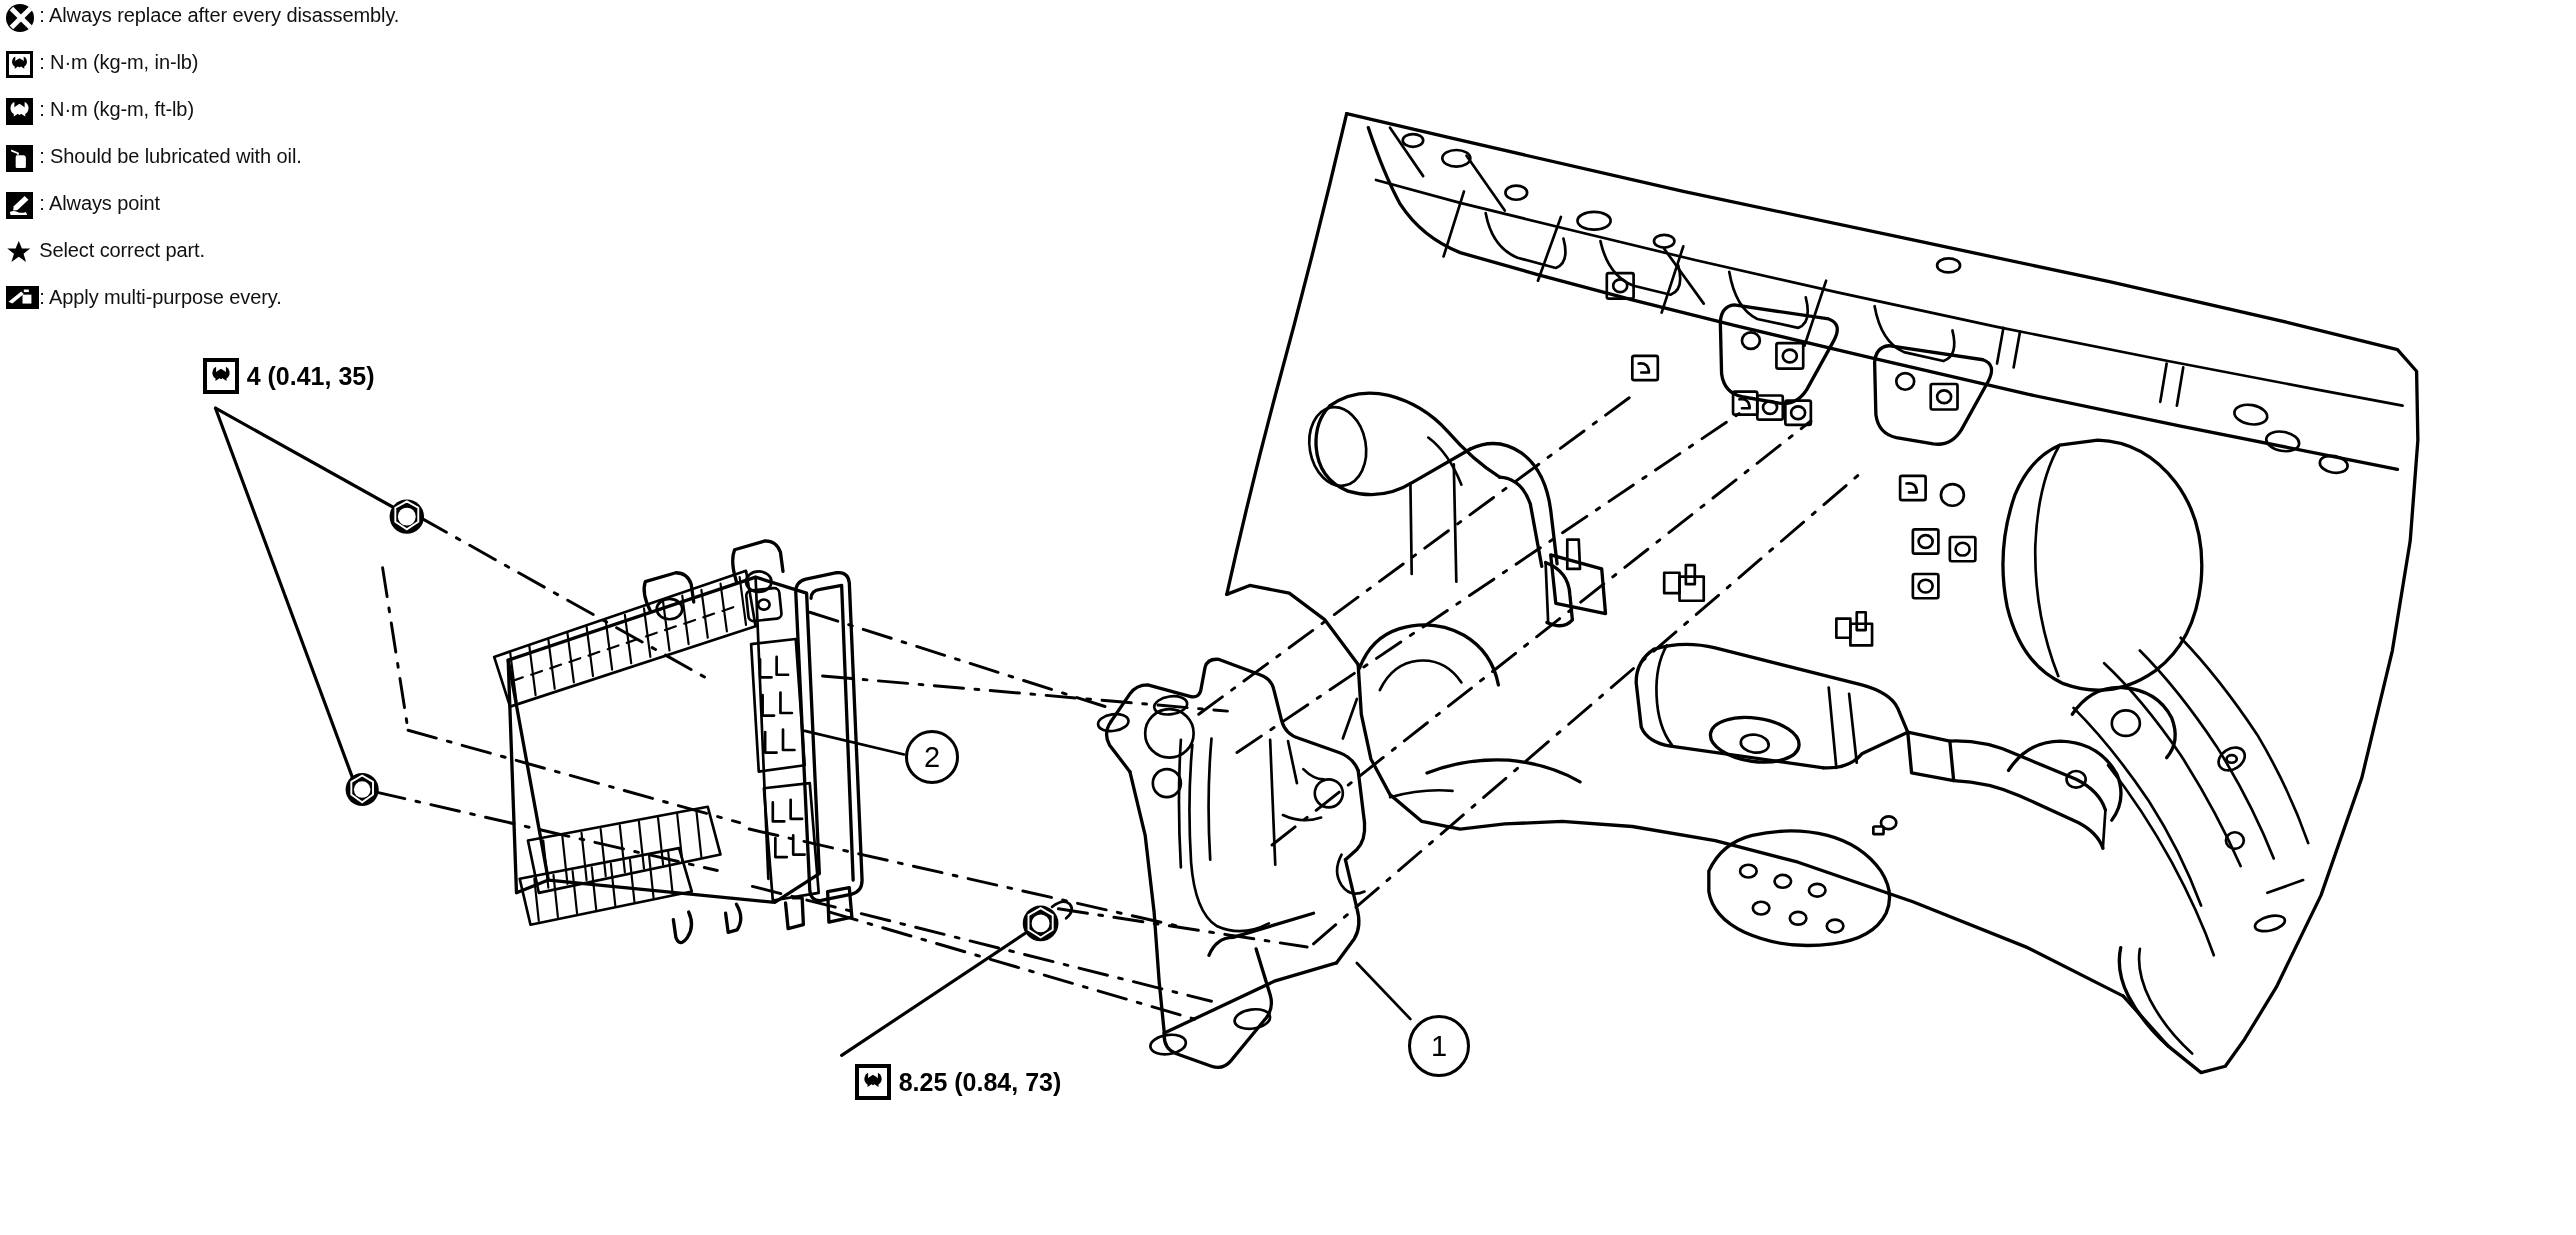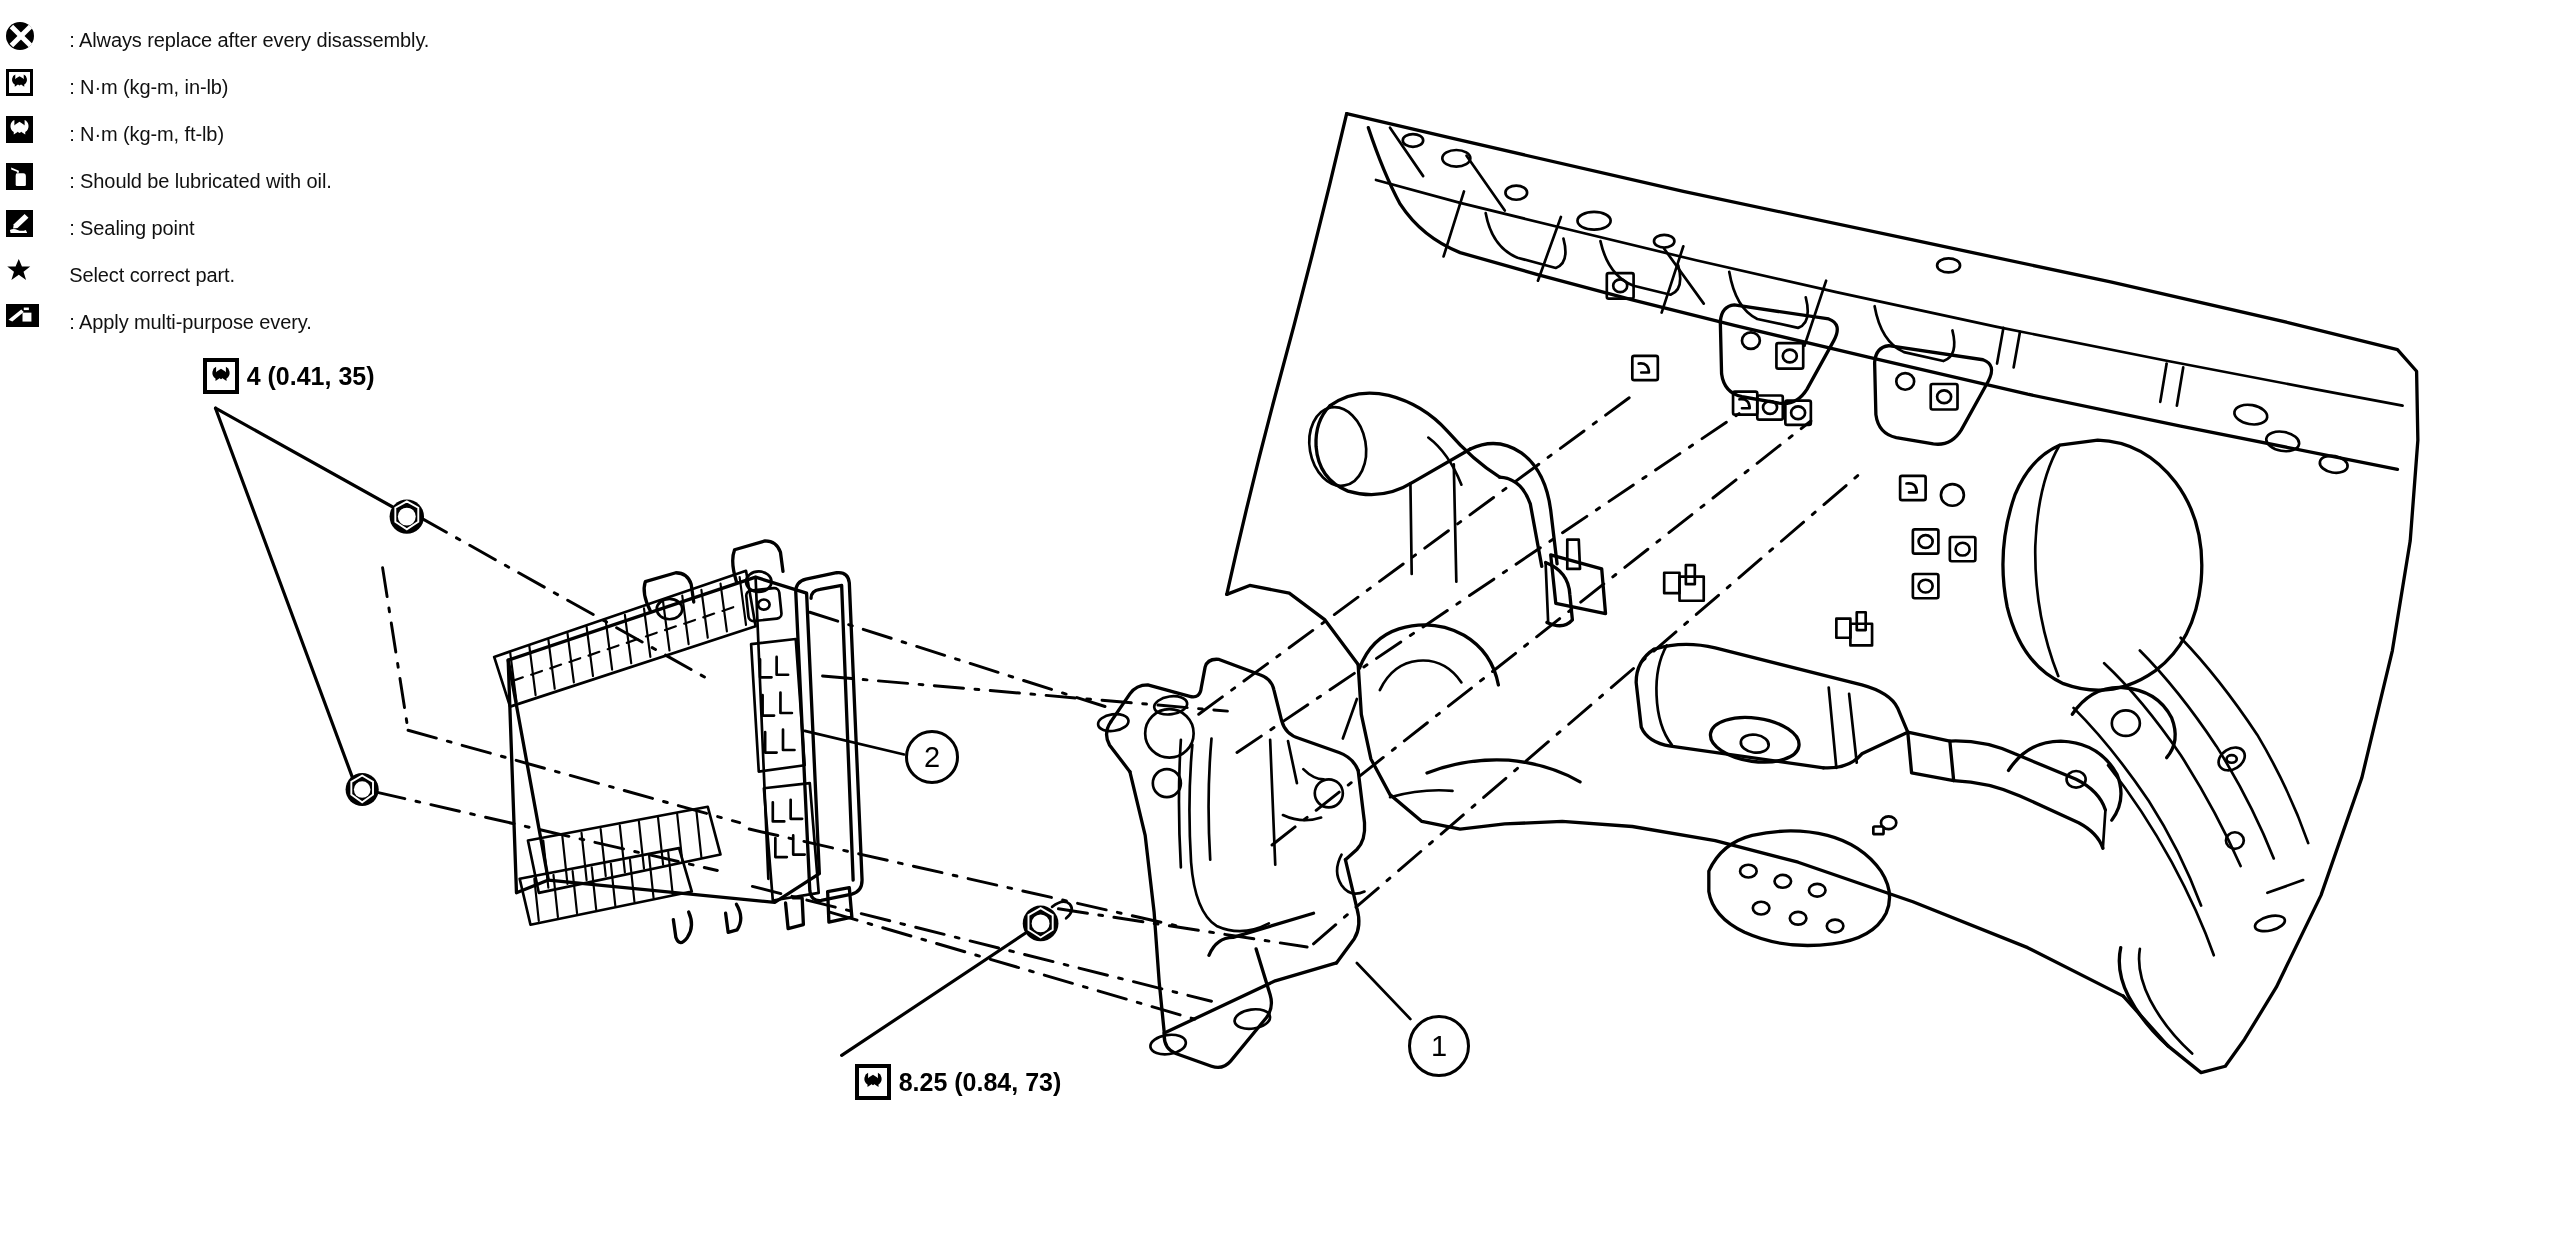--- a/index.html
+++ b/index.html
@@ -26,23 +26,22 @@
 
   
   .legend {
     position: absolute;
     left: 6.4px;
     top: 3.8px;
     width: 485px;
   }
   .legend-row {
     display: flex;
-    align-items: flex-end;
+    align-items: flex-start;
     height: 47px;
-    gap: 30px;
   }
   .legend-icon {
     width: 29px;
     height: 29px;
     flex: 0 0 29px;
     position: relative;
     margin-right: 3.8px;
   }
   .legend-text {
     font-size: 20px;
@@ -185,21 +184,21 @@
 
     <div class="legend-row">
       <div class="legend-icon">
         <div class="sq-black">
           <svg width="23" height="23" viewBox="0 0 36 36" aria-hidden="true">
             <path fill="#ffffff" d="M26 3 L32 9 L15 25 L8 26 L9 19 Z"></path>
             <path fill="#ffffff" d="M3 28 Q9 25 15 28 Q21 31 28 28 L30 33 L4 33 Z"></path>
           </svg>
         </div>
       </div>
-      <div class="legend-text">: Sealing point</div>
+      <div class="legend-text">: Always point</div>
     </div>
 
     <div class="legend-row">
       <div class="legend-icon">
         <svg width="25.5" height="25.5" viewBox="0 0 40 40" aria-hidden="true">
           <path fill="#000000" d="M20 3 L25 15 L38 15 L27.5 23 L31.5 36 L20 28 L8.5 36 L12.5 23 L2 15 L15 15 Z"></path>
         </svg>
       </div>
       <div class="legend-text">Select correct part.</div>
     </div>

